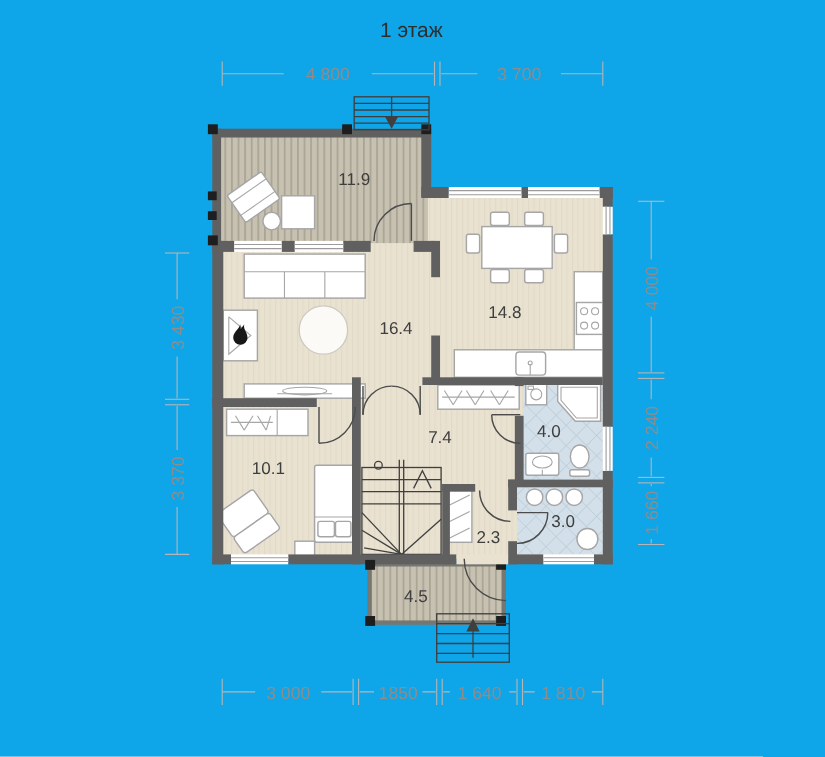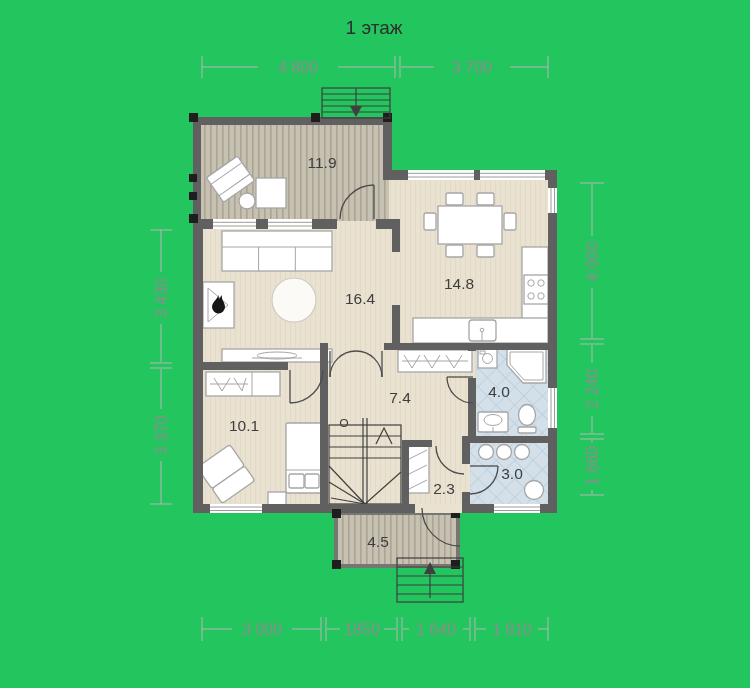--- a/index.html
+++ b/index.html
@@ -1,16 +1,16 @@
 <!DOCTYPE html>
 <html><head>
 <meta charset="utf-8">
 <style>
   html,body{margin:0;padding:0;background:#ffffff;}
-  .stage{position:relative;width:750px;height:688px;background:#22c55e;overflow:hidden;}
+  .stage{position:relative;width:750px;height:688px;background:#0ea5e9;overflow:hidden;}
   svg{display:block;}
   text{font-family:"Liberation Sans","DejaVu Sans",sans-serif;}
   .room-label{fill:#3e3e3e;font-size:15.5px;}
   .dim-text{fill:#8d8d8d;font-size:16px;}
   .title-text{fill:#2e2e2e;font-size:19px;}
   .dim{stroke:#b6b6b6;stroke-width:1;}
   .wall{fill:#606060;}
   .post{fill:#1e1e1e;}
   .furn{fill:#ffffff;stroke:#a6a6a6;stroke-width:1.3;}
   .furn-line{stroke:#a6a6a6;stroke-width:1;fill:none;}

